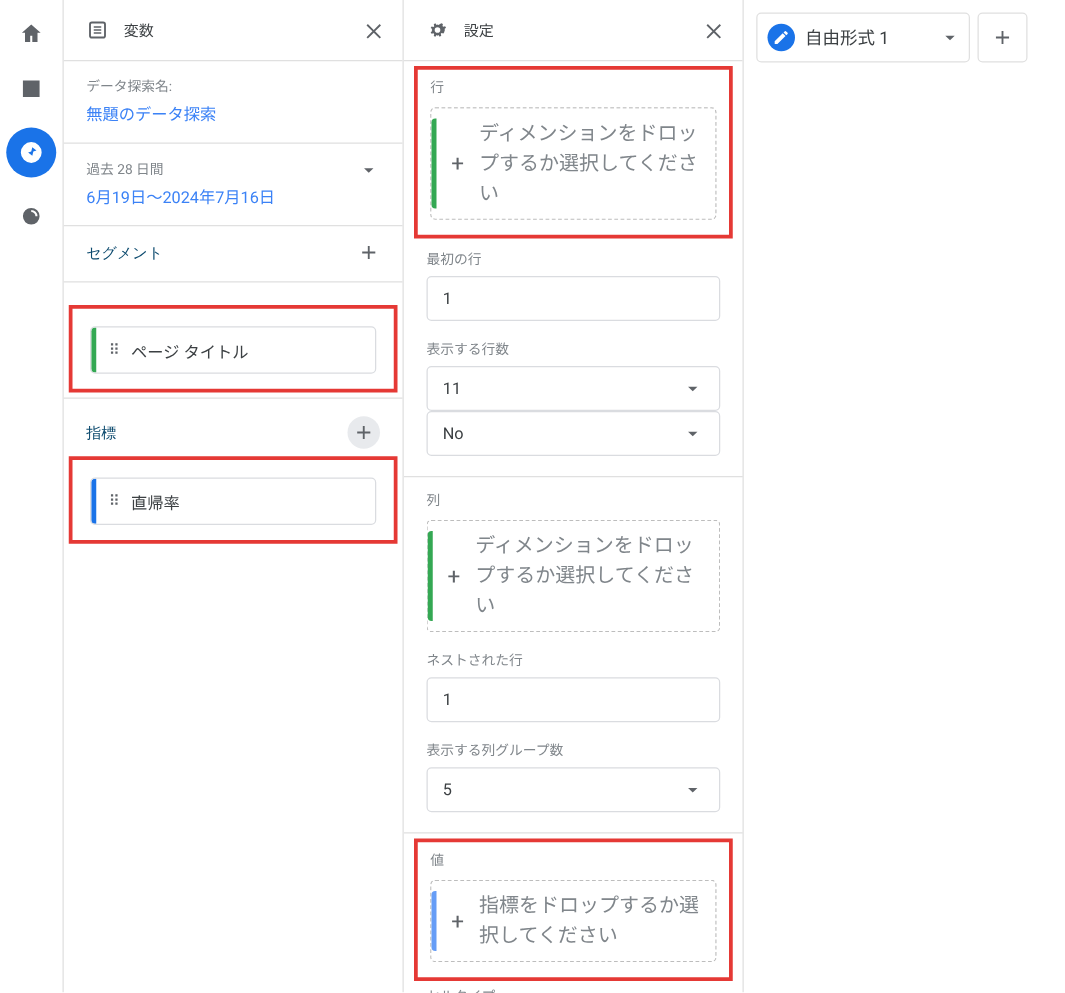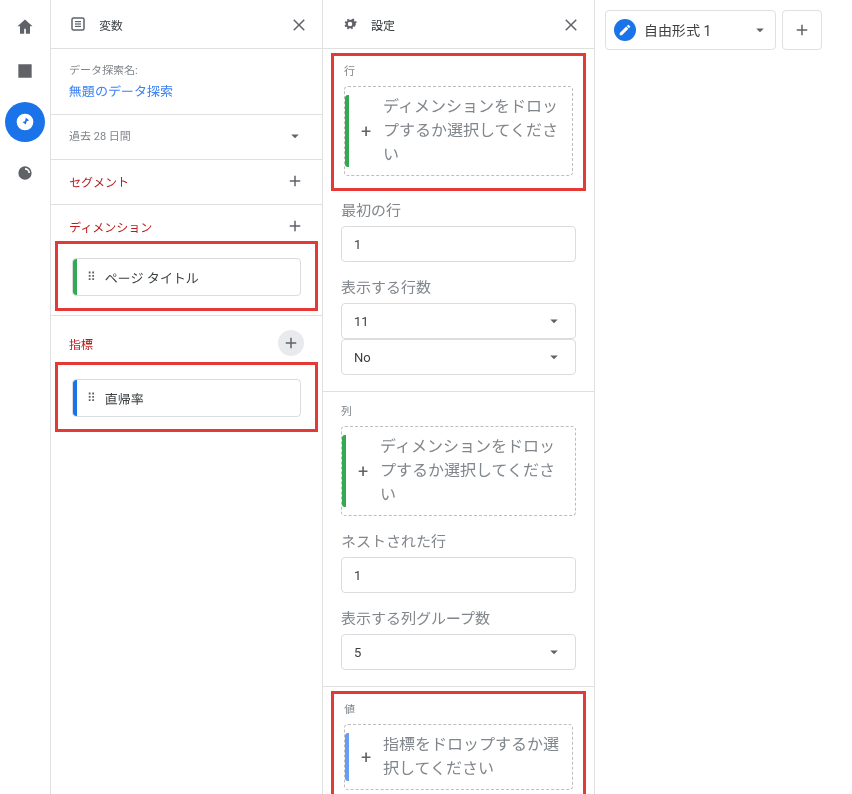--- a/index.html
+++ b/index.html
@@ -22,21 +22,21 @@
     .section { padding:12px 18px 14px; border-bottom:1px solid #e0e0e0; }
     .sub-label { font-size:11px; color:#80868b; }
     .name-val { font-size:13px; color:#3b82f6; margin-top:4px; }
 
     .date-row { display:flex; }
     .date-text { flex:1; }
     .arrow-d { color:#5f6368; }
     .arrow-d svg { width:18px; height:18px; fill:currentColor; display:block; }
 
     .head-row { display:flex; align-items:center; justify-content:space-between; }
-    .head-row .lbl { font-size:12px; color:#b91c1c; }
+    .head-row .lbl { font-size:12px; color:#0c4a6e;font-family:Liberation Serif, serif; }
     .plus-btn { cursor:pointer; color:#5f6368; }
     .plus-btn svg { width:18px; height:18px; fill:currentColor; display:block; }
     .plus-circle { width:26px; height:26px; border-radius:50%; background:#e8eaed; display:flex; align-items:center; justify-content:center; }
 
     .chip { height:38px; border:1px solid #dadce0; border-radius:4px; display:flex; align-items:center; padding:0 12px 0 0; margin-top:10px; background:#fff; cursor:grab; overflow:hidden; }
     .chip .bar { width:4px; align-self:stretch; border-radius:3px 0 0 3px; margin-right:10px; }
     .chip .grip { color:#5f6368; margin-right:8px; font-size:12px; letter-spacing:1px; user-select:none; }
     .chip .bar.green { background:#34a853; }
     .chip .bar.blue  { background:#1a73e8; }
     .chip .txt { font-size:13px; color:#3c4043; }
@@ -48,21 +48,21 @@
     .sec-label { font-size:11px; color:#80868b; margin-bottom:8px; }
     .drop { border:1px dashed #bdbdbd; border-radius:4px; display:flex; align-items:center; padding:8px 10px 8px 0; min-height:50px; cursor:pointer; }
     .drop .dbar { width:4px; align-self:stretch; border-radius:3px 0 0 3px; }
     .drop .dbar.green { background:#34a853; }
     .drop .dbar.blue  { background:#669df6; }
     .drop .dplus { width:34px; text-align:center; color:#5f6368; font-size:18px; }
     .drop .dtxt { flex:1; font-size:16px; color:#80868b; line-height:1.5; }
 
     .redwrap { border:3px solid #e53935; padding:6px 10px 12px; margin:-6px -10px -6px -10px; }
 
-    .fld-label { font-size:15px; color:#80868b; margin-top:14px; margin-bottom:6px; }
+    .fld-label { font-size:11px; color:#80868b; margin-top:14px; margin-bottom:6px; }
     .input { border:1px solid #dadce0; border-radius:4px; height:36px; display:flex; align-items:center; padding:0 12px; font-size:13px; color:#3c4043; background:#fff; }
     .select { justify-content:space-between; cursor:pointer; }
     .select .arrow-d { margin-left:8px; }
 
     .right { flex:1; border-left:1px solid #e0e0e0; padding:10px 0 0 10px; }
     .tabchip { display:inline-flex; align-items:center; height:40px; border:1px solid #e0e0e0; border-radius:4px; padding:0 6px 0 8px; cursor:pointer; }
     .tabchip .dot { width:22px; height:22px; border-radius:50%; background:#1a73e8; display:flex; align-items:center; justify-content:center; color:#fff; margin-right:8px; }
     .tabchip .dot svg { width:14px; height:14px; fill:currentColor; }
     .tabchip .tlabel { font-size:14px; color:#3c4043; margin-right:36px; }
     .tabchip .arrow-d { margin-left:4px; }
@@ -115,48 +115,41 @@
   <div class="hr"></div>
 
   <div class="section">
     <div class="sub-label">データ探索名:</div>
     <div class="name-val">無題のデータ探索</div>
   </div>
 
   <div class="section date-row">
     <div class="date-text">
       <div class="sub-label">過去 28 日間</div>
+      <div class="name-val">6月19日～2024年7月16日</div>
     </div>
     <span class="arrow-d">
         <svg viewBox="0 0 24 24">
           <path d="M7 10l5 5 5-5z"></path>
         </svg>
       </span>
   </div>
 
   <div class="section">
     <div class="head-row">
       <span class="lbl">セグメント</span>
       <span class="plus-btn">
           <svg viewBox="0 0 24 24">
             <path d="M11 5h2v6h6v2h-6v6h-2v-6H5v-2h6z"></path>
           </svg>
         </span>
     </div>
   </div>
 
   <div class="section" style="padding-bottom:18px;">
-    <div class="head-row">
-      <span class="lbl">ディメンション</span>
-      <span class="plus-btn">
-          <svg viewBox="0 0 24 24">
-            <path d="M11 5h2v6h6v2h-6v6h-2v-6H5v-2h6z"></path>
-          </svg>
-        </span>
-    </div>
     <div class="redbox" style="margin:6px -14px -14px -14px;padding:4px 14px 12px;">
       <div class="chip">
         <span class="bar green"></span>
         <span class="grip">⠿</span>
         <span class="txt">ページ タイトル</span>
       </div>
     </div>
   </div>
 
   <div class="section" style="border-bottom:none;padding-top:14px;">

